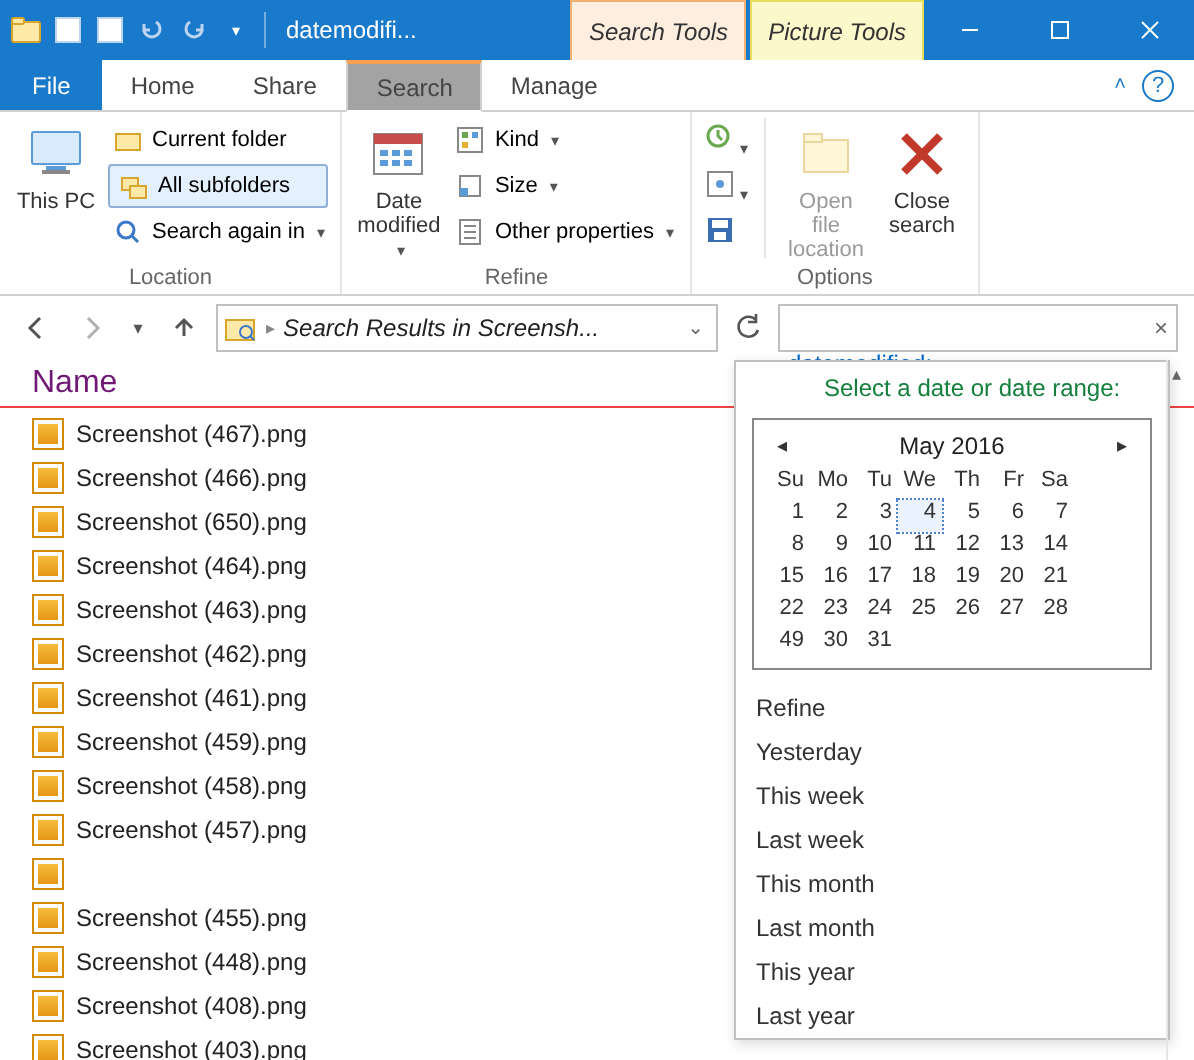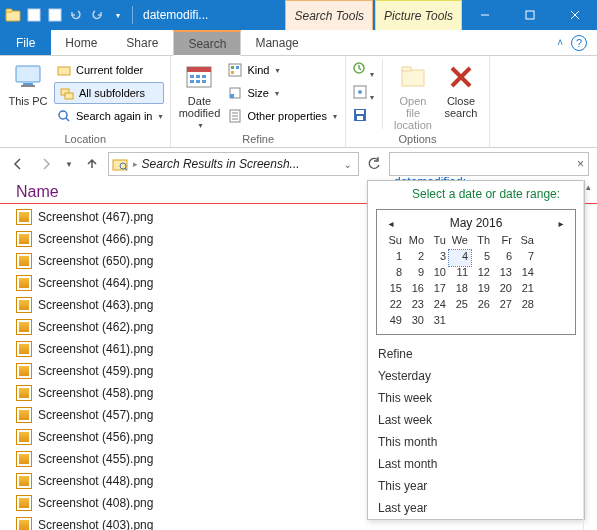--- a/index.html
+++ b/index.html
@@ -386,21 +386,20 @@
         <div class="file-row">
           <span class="file-ic"></span>
           <span>Screenshot (458).png</span>
         </div>
         <div class="file-row">
           <span class="file-ic"></span>
           <span>Screenshot (457).png</span>
         </div>
         <div class="file-row">
           <span class="file-ic"></span>
-          <span>Screenshot (456).png</span>
         </div>
         <div class="file-row">
           <span class="file-ic"></span>
           <span>Screenshot (455).png</span>
         </div>
         <div class="file-row">
           <span class="file-ic"></span>
           <span>Screenshot (448).png</span>
         </div>
         <div class="file-row">

